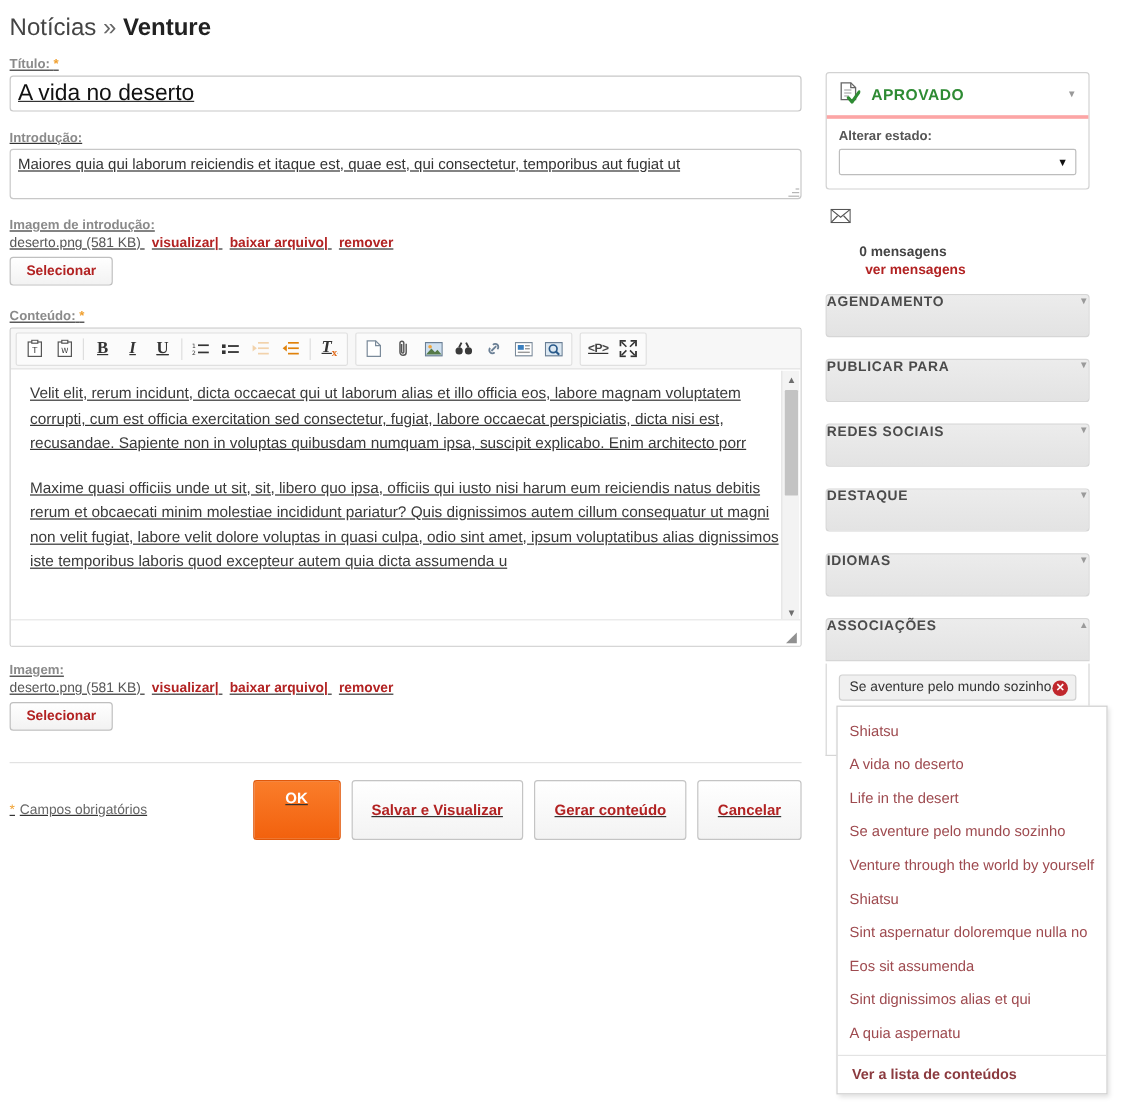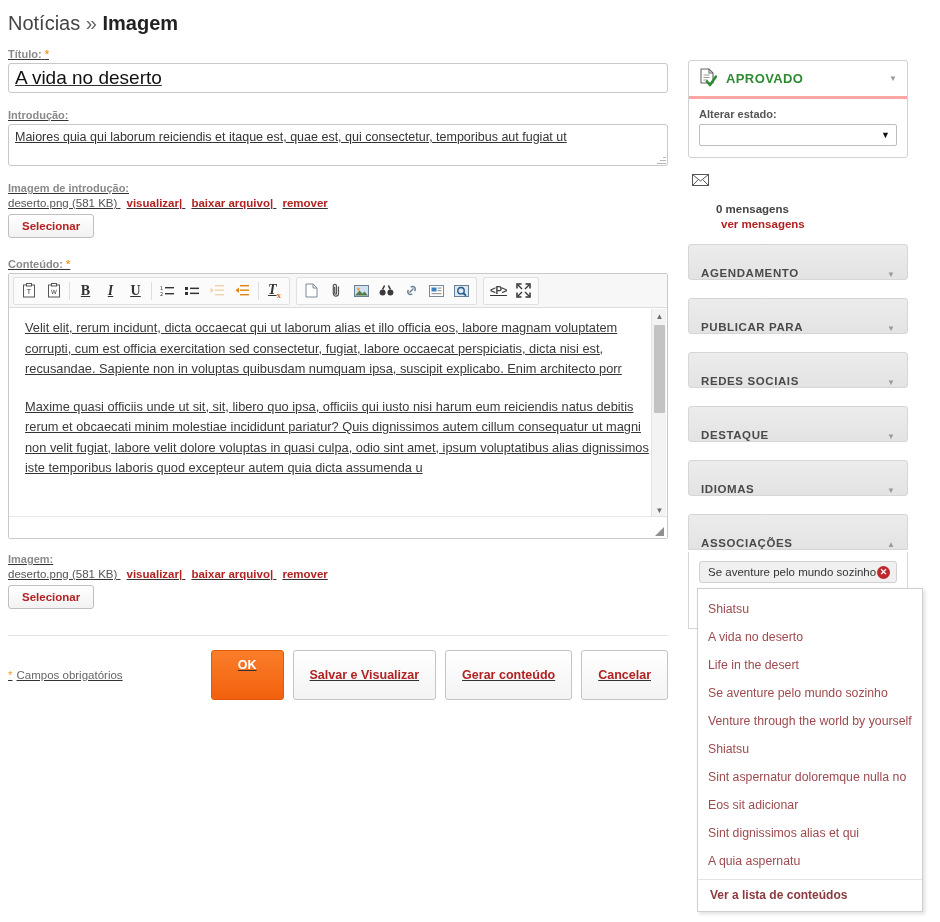--- a/index.html
+++ b/index.html
@@ -191,21 +191,21 @@
   .msgtxt .a { font-size:11.5px; color:#444; font-weight:bold; line-height:13px;}
   .msgtxt .b {
     font-size:11.5px; color:#b22222; font-weight:bold;
     display:block; margin-top:2px; margin-left:5px; cursor:pointer;
   }
 
   .acc {
     width:220px; height:36px; margin-bottom:18px;
     background:linear-gradient(#ececec,#e3e3e3);
     border:1px solid #d6d6d6; border-radius:3px;
-    display:flex; align-items:flex-end; padding:0 12px;
+    display:flex; align-items:flex-start; padding:0 0;
     cursor:pointer;
   }
   .acc .t {
     font-size:11.5px; color:#4a4a4a; font-weight:bold; letter-spacing:.6px;
   }
   .acc .c { margin-left:auto; color:#9a9a9a; font-size:8px; }
   .acc.open { margin-bottom:2px; border-radius:3px 3px 0 0;gap:20px; }
 
   .accpanel {
     width:220px; border:1px solid #d6d6d6; border-top:none;
@@ -247,21 +247,21 @@
   }
 </style>
 </head>
 <body>
 
 <div class="page">
 
   <div class="breadcrumb">
     <span>Notícias</span>
     <span class="sep">»</span>
-    <span class="cur">Imagem</span>
+    <span class="cur">Venture</span>
   </div>
 
   <div class="leftcol">
 
     <label class="flabel">
       <span>Título:</span>
       <span class="req">*</span>
     </label>
     <input class="title-input" type="text" value="A vida no deserto" style="">
 
@@ -542,19 +542,19 @@
   </div>
 
   <div class="dropdown">
     <div class="dd-item">Shiatsu</div>
     <div class="dd-item">A vida no deserto</div>
     <div class="dd-item">Life in the desert</div>
     <div class="dd-item">Se aventure pelo mundo sozinho</div>
     <div class="dd-item">Venture through the world by yourself</div>
     <div class="dd-item">Shiatsu</div>
     <div class="dd-item">Sint aspernatur doloremque nulla no</div>
-    <div class="dd-item">Eos sit adicionar</div>
+    <div class="dd-item">Eos sit assumenda</div>
     <div class="dd-item">Sint dignissimos alias et qui</div>
     <div class="dd-item">A quia aspernatu</div>
     <div class="dd-foot">Ver a lista de conteúdos</div>
   </div>
 
 </div>
 
 </body></html>

